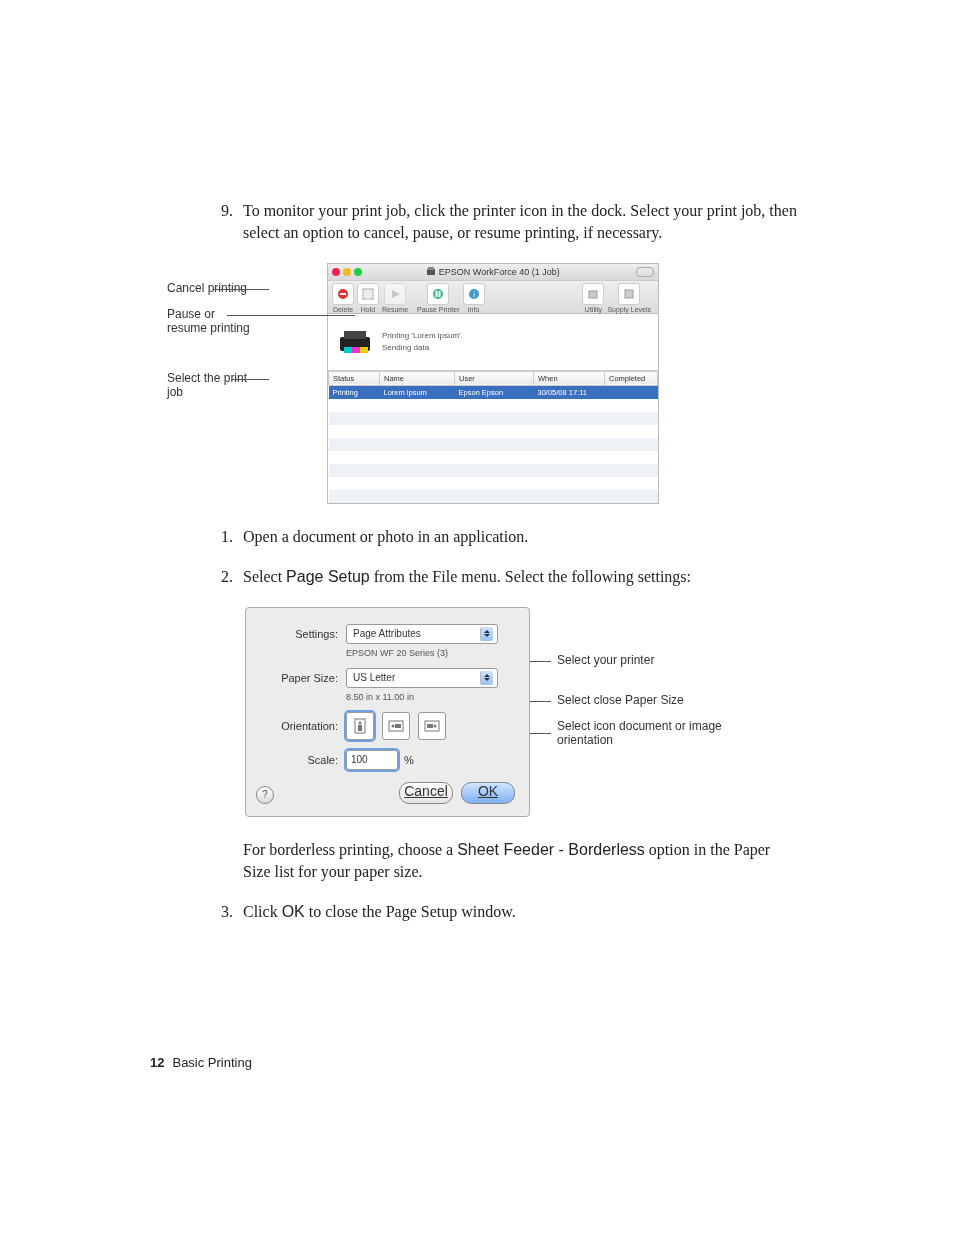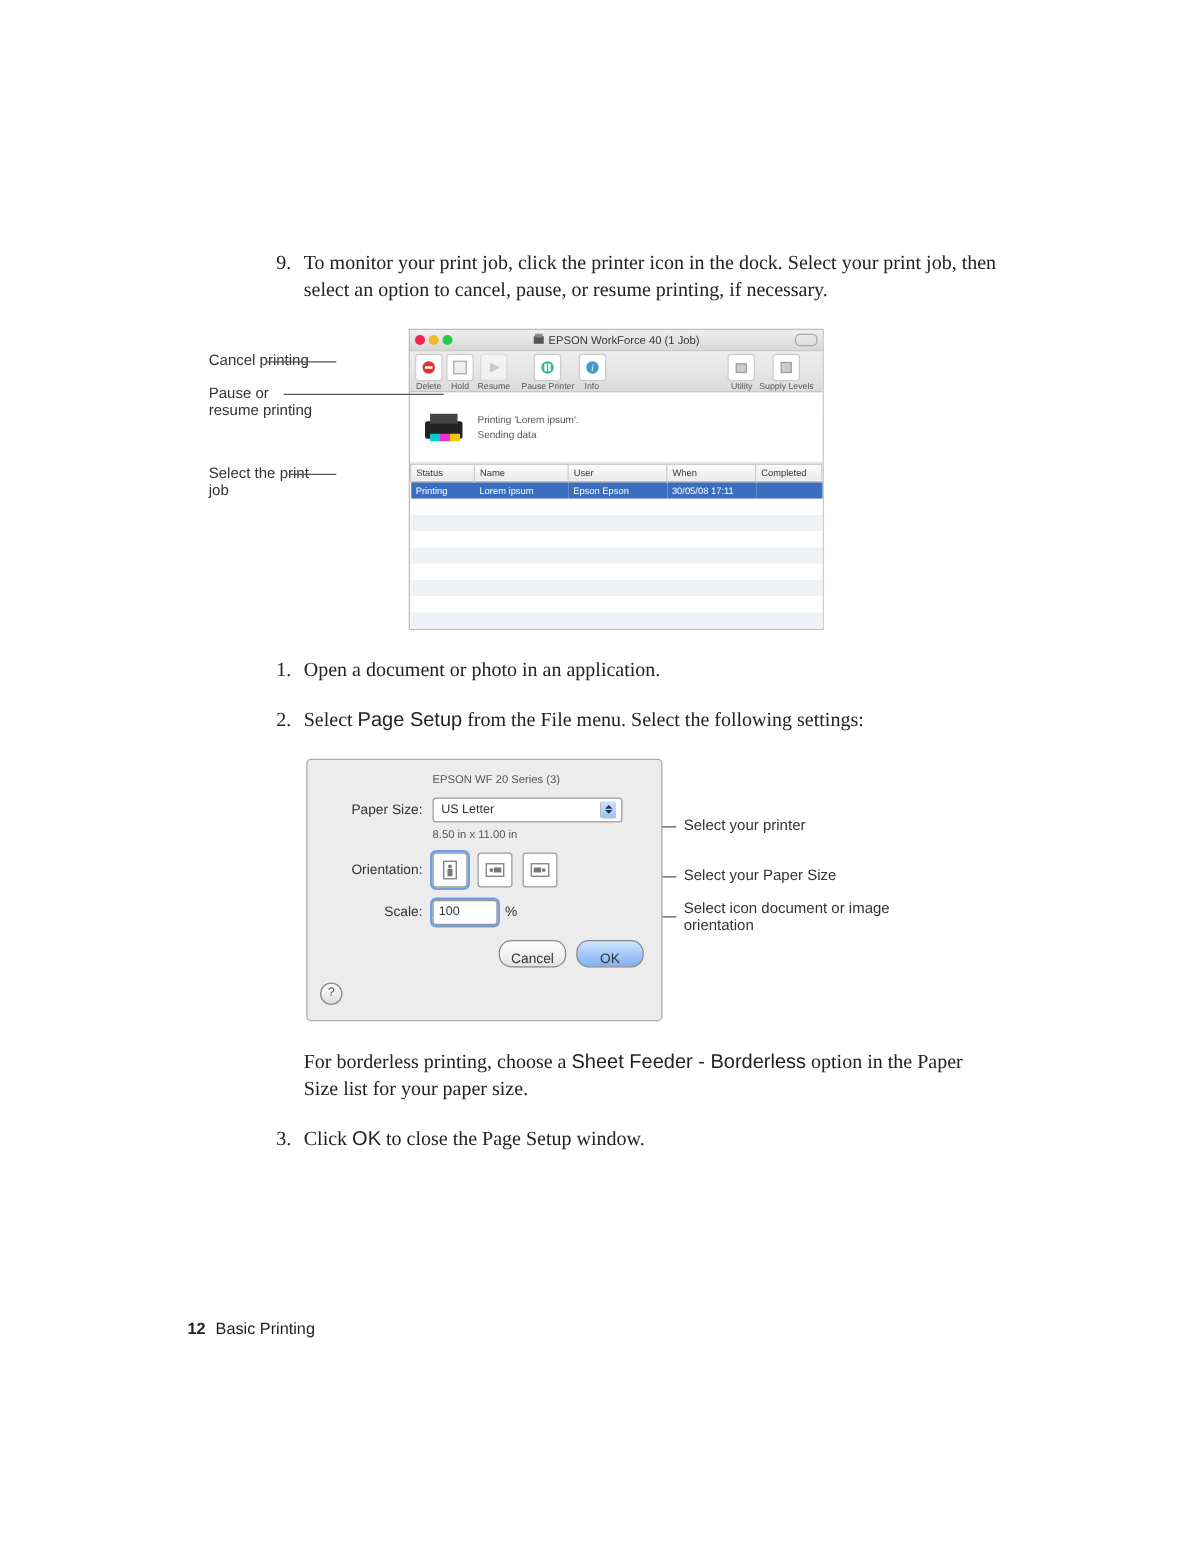--- a/index.html
+++ b/index.html
@@ -135,26 +135,26 @@
     background:linear-gradient(#cfe3ff,#9cc2f5); border-radius:2px; margin-left:4px;
   }
   .combo .arrow::before{content:"";border:3px solid transparent;border-bottom-color:#234;margin-bottom:1px;}
   .combo .arrow::after{content:"";border:3px solid transparent;border-top-color:#234;}
   .subtext{font-size:9px;color:#555;margin:-6px 0 10px 86px;}
   .orient{display:flex;gap:8px;}
   .obox{width:26px;height:26px;border:1px solid #999;background:#fff;border-radius:3px;display:flex;align-items:center;justify-content:center;}
   .obox.sel{outline:2px solid #6fa0e0;}
   .scalebox{width:42px;height:18px;border:1px solid #999;background:#fff;border-radius:3px;padding:0 4px;font-size:10px;display:flex;align-items:center; outline:2px solid #6fa0e0;}
   .dlg-actions{display:flex;justify-content:flex-end;gap:8px;margin-top:12px;align-items:center;}
-  .btn{min-width:52px;height:20px;border:1px solid #888;border-radius:10px;background:linear-gradient(#fff,#e3e3e3);font-size:11px;display:flex;align-items:flex-end;justify-content:center;}
+  .btn{min-width:52px;height:20px;border:1px solid #888;border-radius:10px;background:linear-gradient(#fff,#e3e3e3);font-size:14px;display:flex;align-items:flex-start;justify-content:center;text-decoration:underline;}
   .btn.primary{background:linear-gradient(#cfe5ff,#7fb1f3);}
   .help-ic{width:16px;height:16px;border:1px solid #888;border-radius:50%;display:flex;align-items:center;justify-content:center;font-size:10px;color:#556; position:absolute; left:10px; bottom:12px; background:linear-gradient(#fff,#ddd);}
   .fig2 .callout{
     position:absolute;
-    left:302px;
+    left:312px;
     font-size:12px;color:#333; width:200px;
   }
   .fig2 .callout .line{position:absolute;height:1px;background:#555;}
   .figpara{font-size:16px;line-height:1.4; margin:0 0 18px 38px;}
   .footer{
     position:absolute; left:150px; bottom:165px;
     font-family: Helvetica, Arial, sans-serif; font-size:13px;
   }
   .footer .pn{font-weight:700; margin-right:8px;}
 </style>
@@ -340,28 +340,37 @@
   </ol>
 
   <div class="fig2">
 
     <div class="callout" style="top:46px;">
       <span class="line" style="left:-66px; width:60px; top:8px;"></span>
       <span>Select your printer</span>
     </div>
     <div class="callout" style="top:86px;">
       <span class="line" style="left:-66px; width:60px; top:8px;"></span>
-      <span>Select your </span><span class="sans" style="font-size:12px;">Paper Size</span>
+      <span>Select close </span><span class="sans" style="font-size:12px;">Paper Size</span>
     </div>
     <div class="callout" style="top:112px;">
       <span class="line" style="left:-170px; width:164px; top:14px;"></span>
       <span>Select icon document or image orientation</span>
     </div>
 
     <div class="dlg" style="position:relative;">
+      <div class="dlg-row">
+        <div class="lbl">Settings:</div>
+        <div class="ctrl">
+          <div class="combo">
+            <span>Page Attributes</span>
+              <span class="arrow"></span>
+          </div>
+        </div>
+      </div>
       <div class="subtext">EPSON WF 20 Series (3)</div>
       <div class="dlg-row">
         <div class="lbl">Paper Size:</div>
         <div class="ctrl">
           <div class="combo">
             <span>US Letter</span>
               <span class="arrow"></span>
           </div>
         </div>
       </div>

